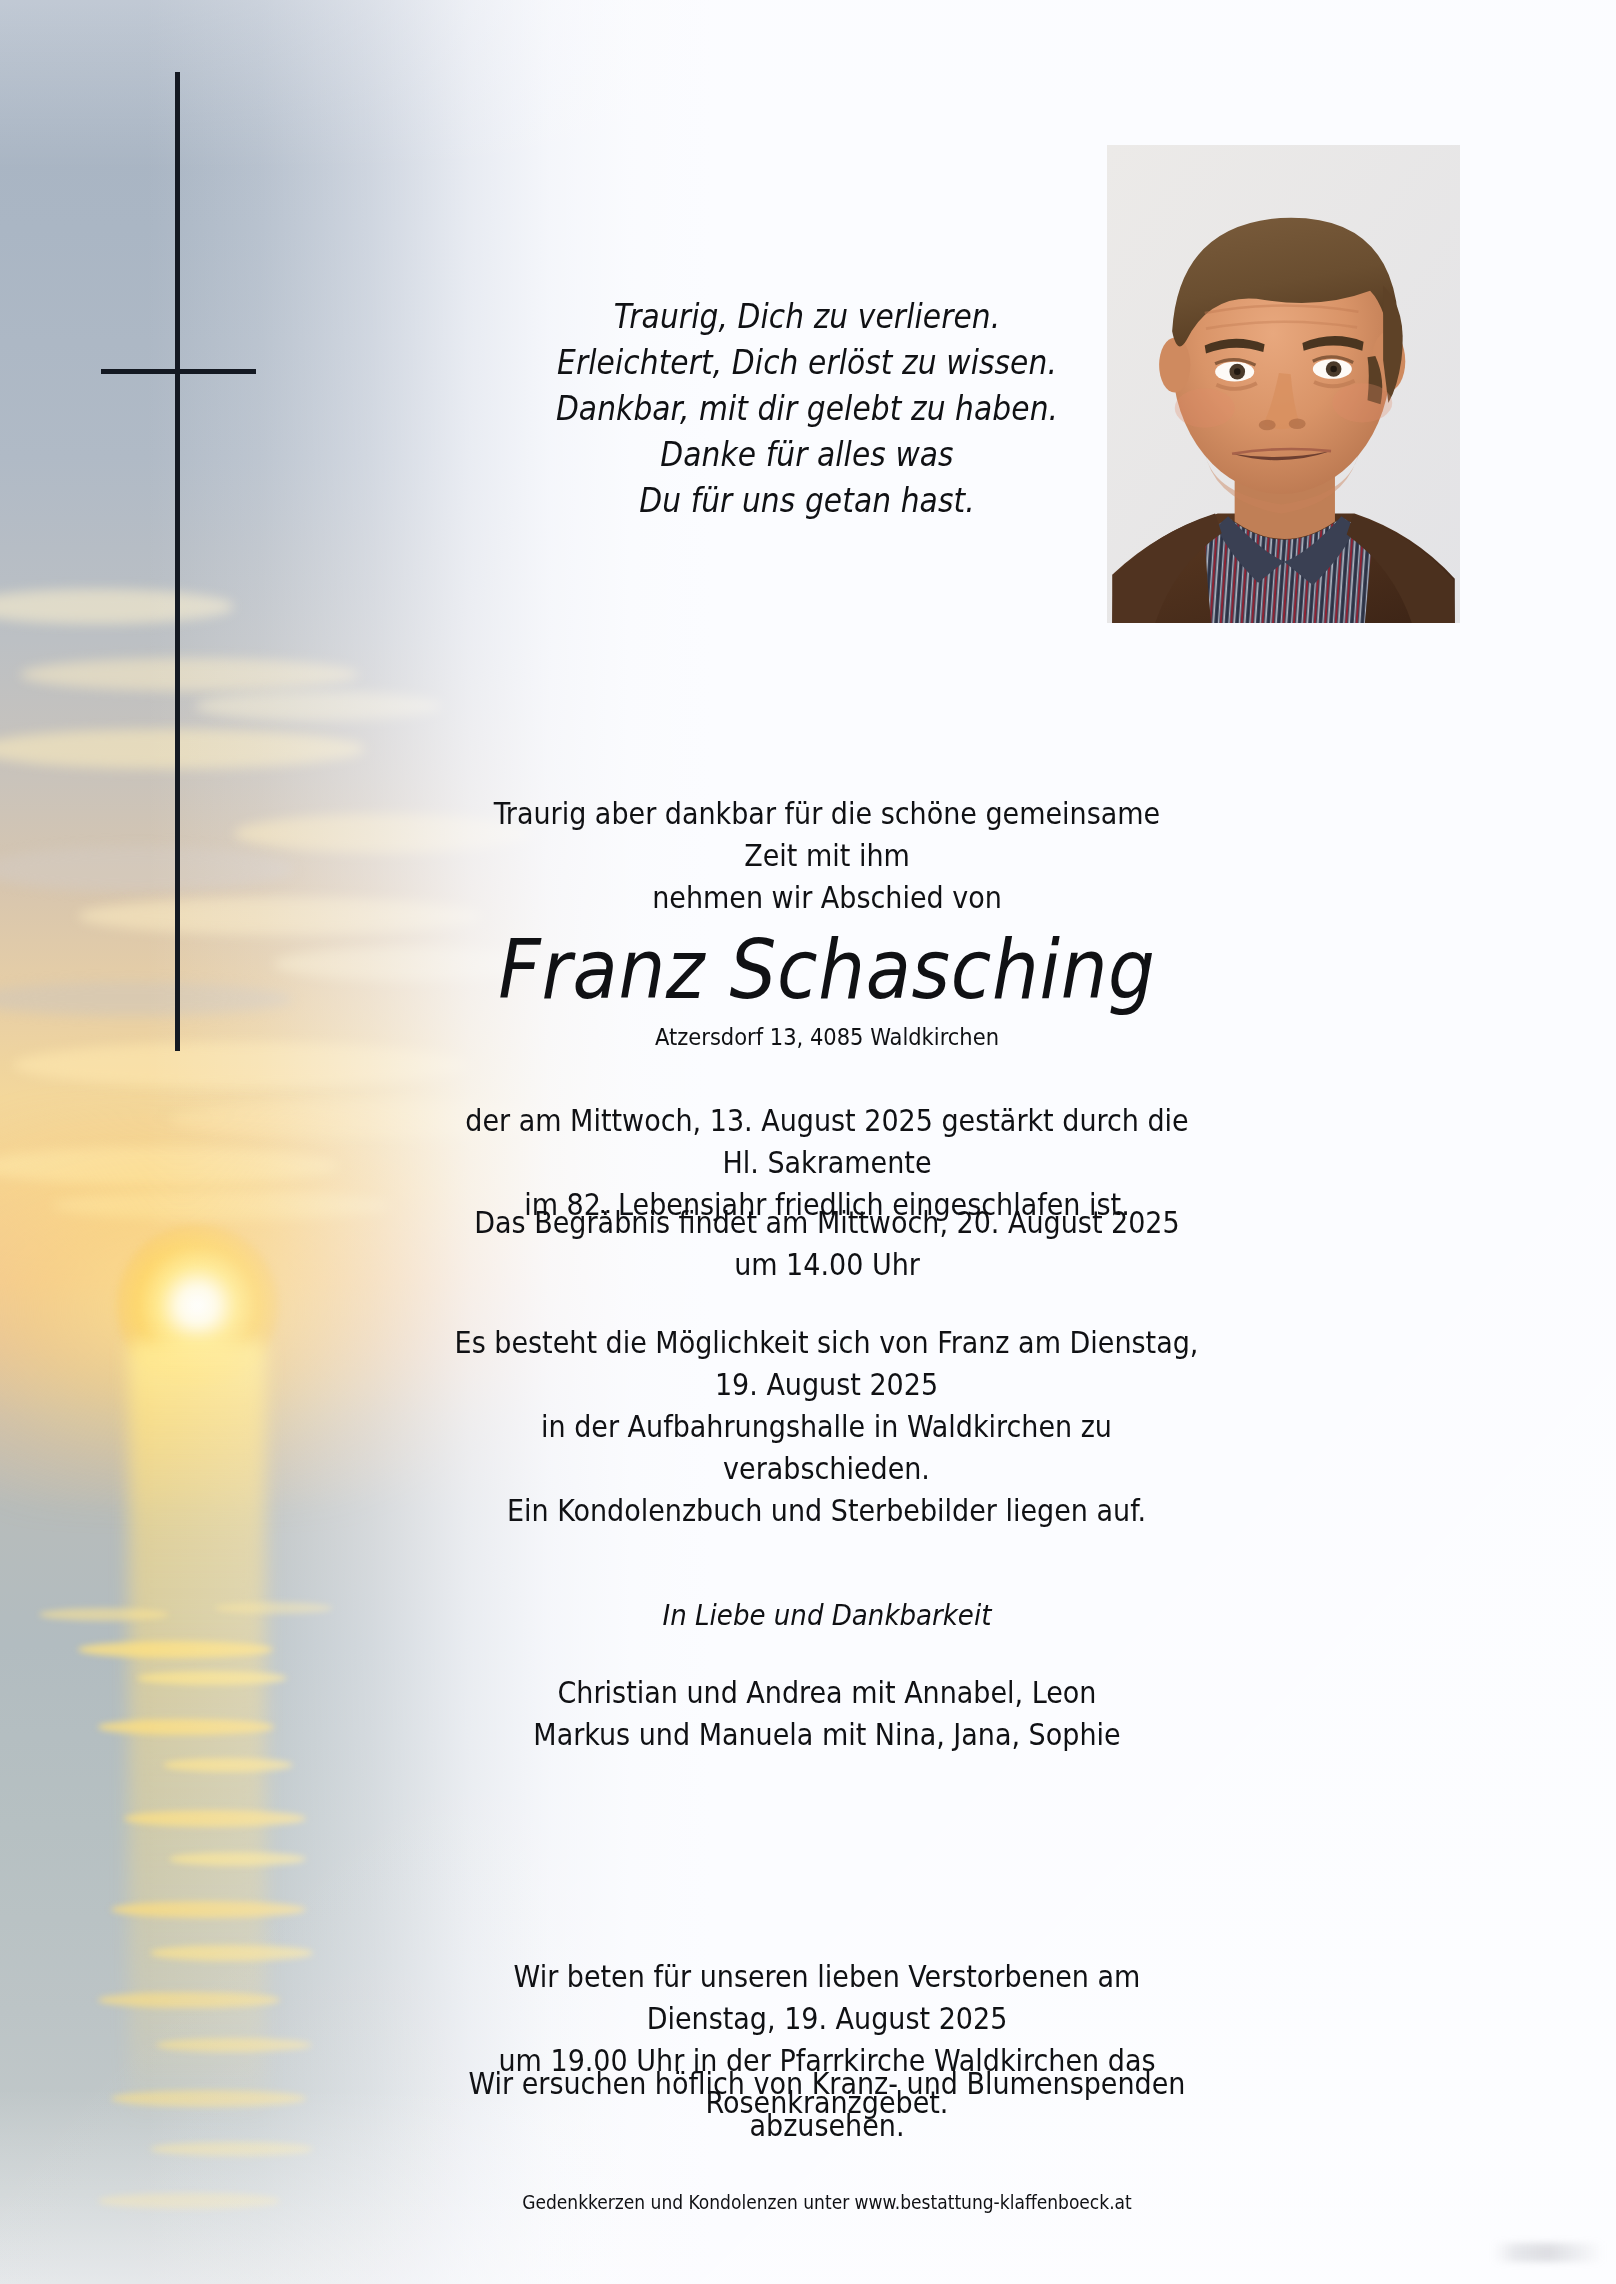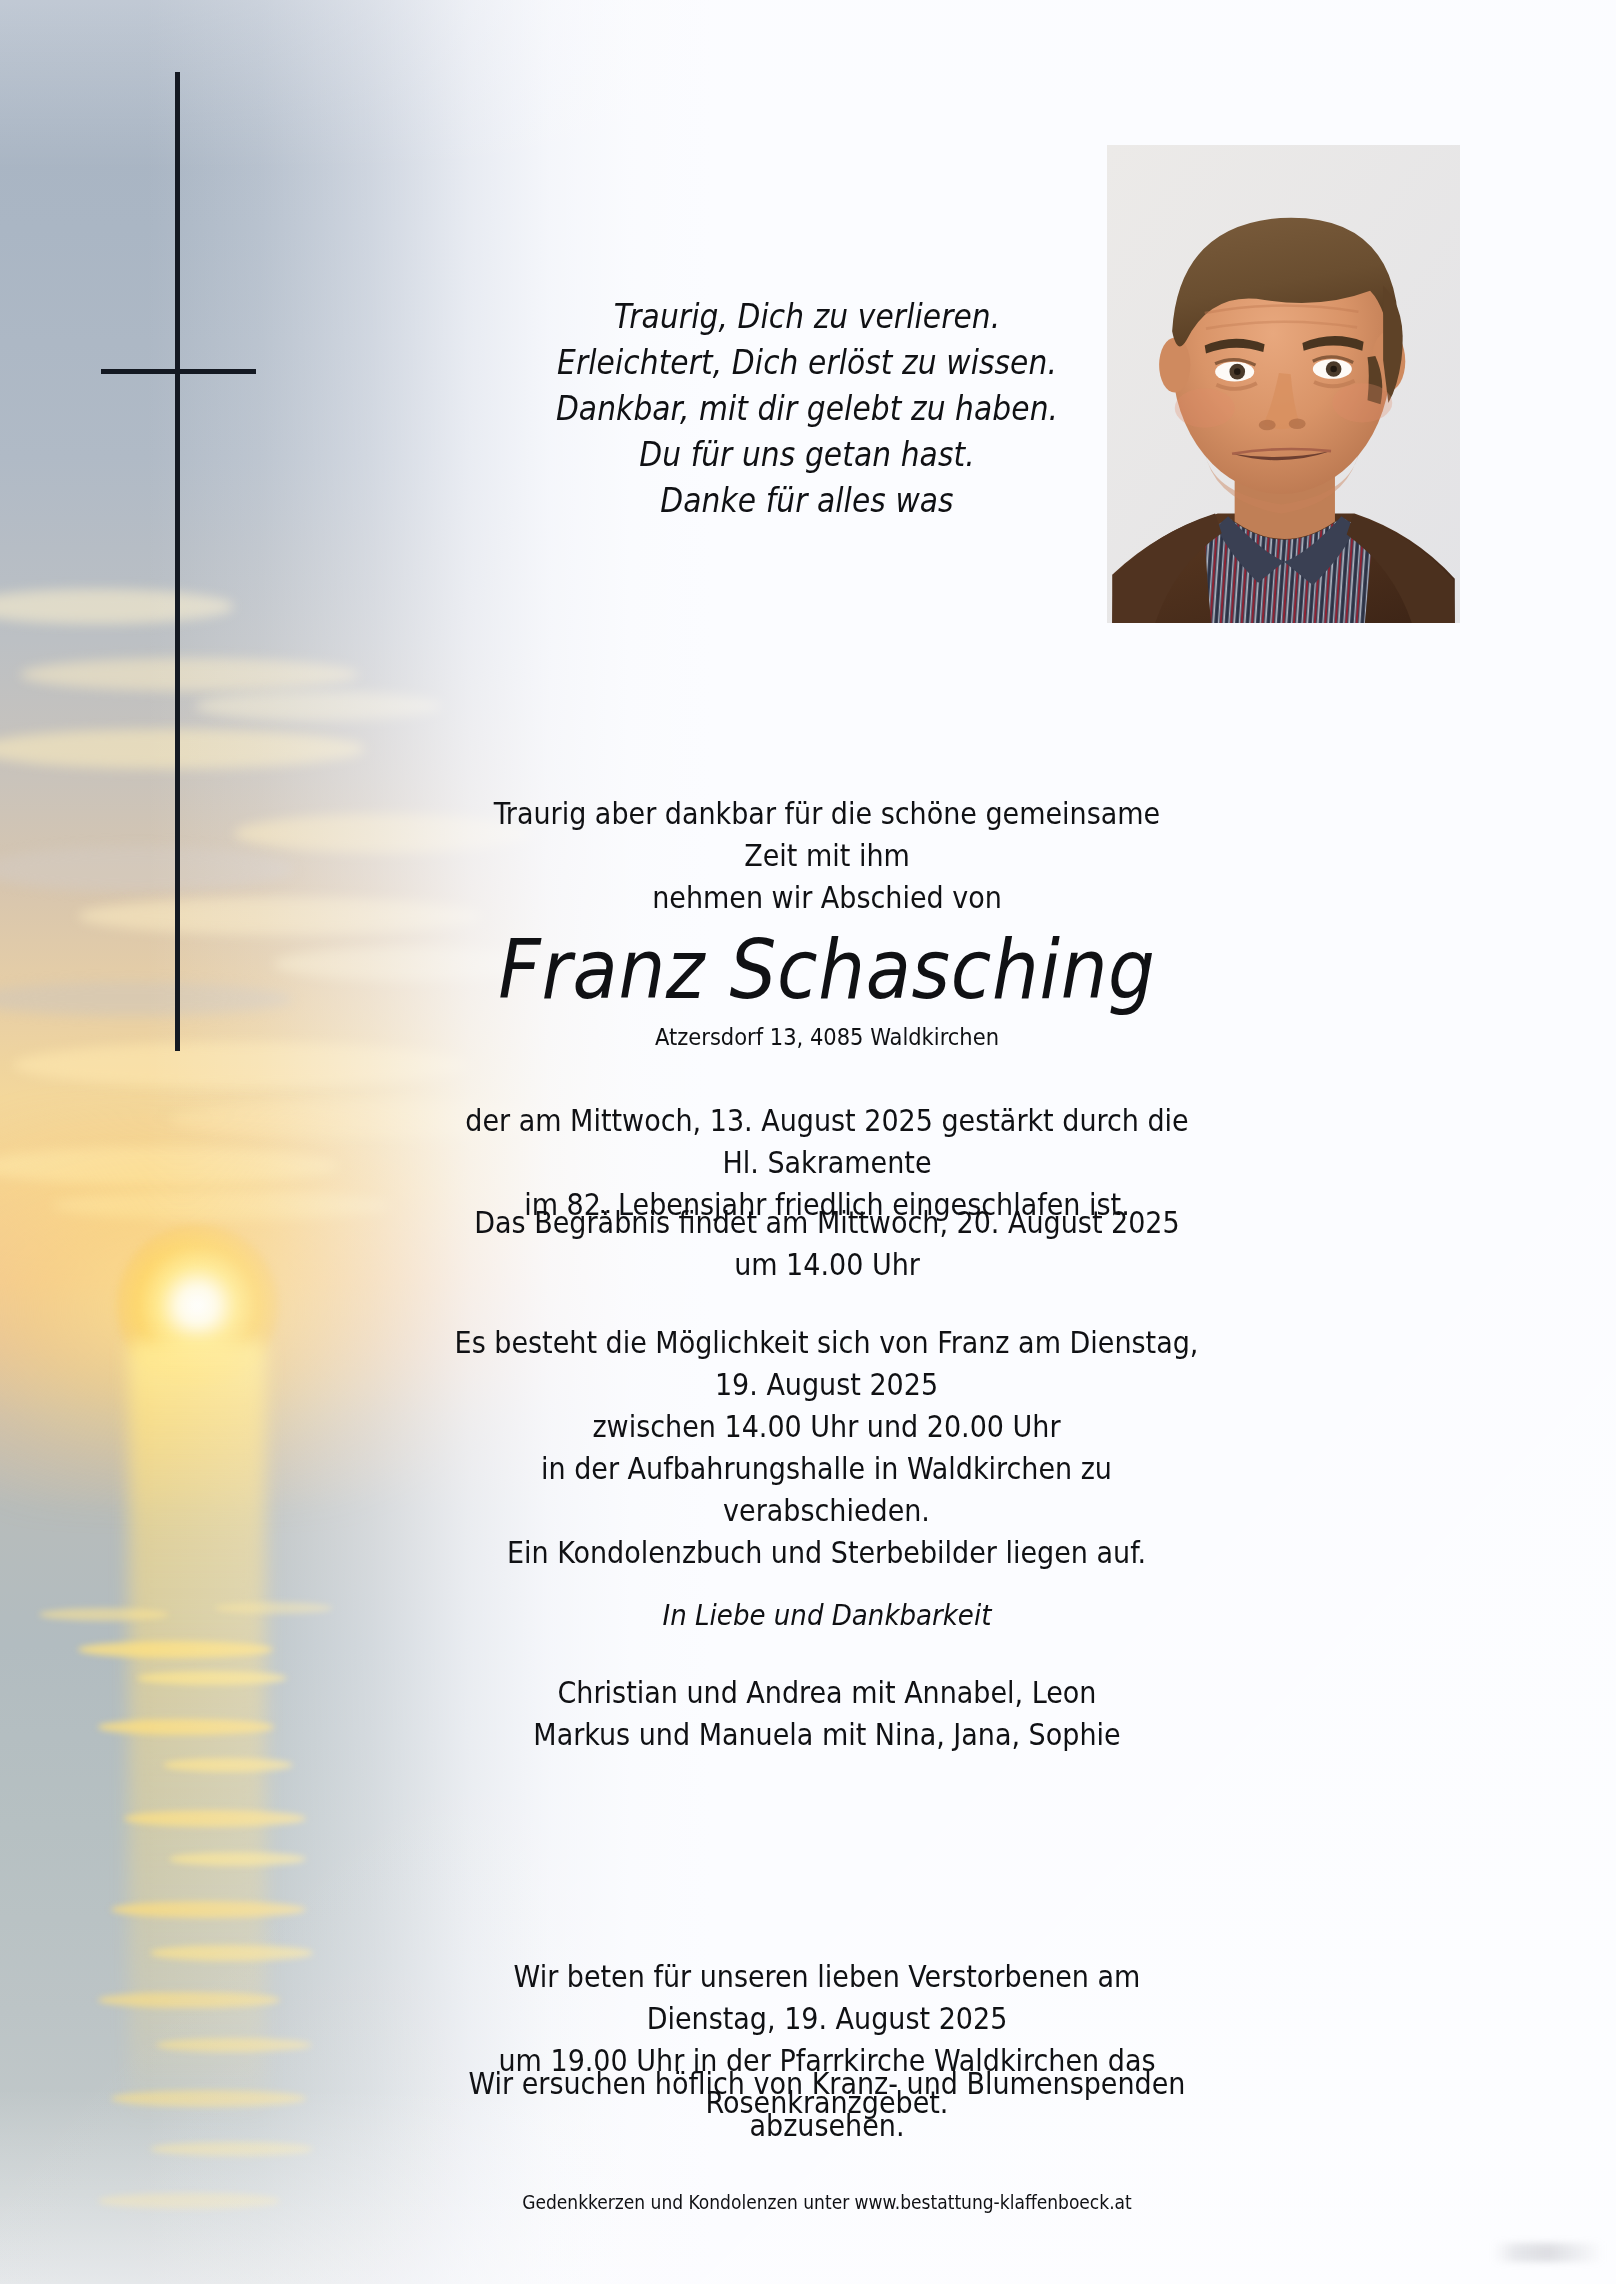--- a/index.html
+++ b/index.html
@@ -313,22 +313,22 @@
 
       <path d="M 150 258 Q 266 236 386 256" stroke="#c07a52" stroke-width="4" fill="none" opacity=".45"></path>
       <path d="M 152 282 Q 266 262 384 280" stroke="#c07a52" stroke-width="4" fill="none" opacity=".40"></path>
     </svg>
   </div>
 
   <div class="txt poem">
     <span class="line">Traurig, Dich zu verlieren.</span>
     <span class="line">Erleichtert, Dich erlöst zu wissen.</span>
     <span class="line">Dankbar, mit dir gelebt zu haben.</span>
+    <span class="line">Danke für alles was</span>
     <span class="line">Du für uns getan hast.</span>
-    <span class="line">Danke für alles was</span>
   </div>
 
   <div class="txt name">Franz Schasching</div>
 
   <div class="txt intro">
     <span class="line">Traurig aber dankbar für die schöne gemeinsame Zeit mit ihm</span>
     <span class="line">nehmen wir Abschied von</span>
   </div>
   <div class="txt addr">Atzersdorf 13, 4085 Waldkirchen</div>
 
@@ -336,21 +336,20 @@
     <span class="line">der am Mittwoch, 13. August 2025 gestärkt durch die Hl. Sakramente</span>
     <span class="line">im 82. Lebensjahr friedlich eingeschlafen ist.</span>
   </div>
 
   <div class="txt para" id="p-burial">
     <span class="line">Das Begräbnis findet am Mittwoch, 20. August 2025 um 14.00 Uhr</span>
   </div>
 
   <div class="txt para" id="p-farewell">
     <span class="line">Es besteht die Möglichkeit sich von Franz am Dienstag, 19. August 2025</span>
-    <span class="line">zwischen 14.00 Uhr und 20.00 Uhr</span>
     <span class="line">in der Aufbahrungshalle in Waldkirchen zu verabschieden.</span>
     <span class="line">Ein Kondolenzbuch und Sterbebilder liegen auf.</span>
   </div>
 
   <div class="txt closing">In Liebe und Dankbarkeit</div>
 
   <div class="txt family">
     <span class="line">Christian und Andrea mit Annabel, Leon</span>
     <span class="line">Markus und Manuela mit Nina, Jana, Sophie</span>
   </div>

